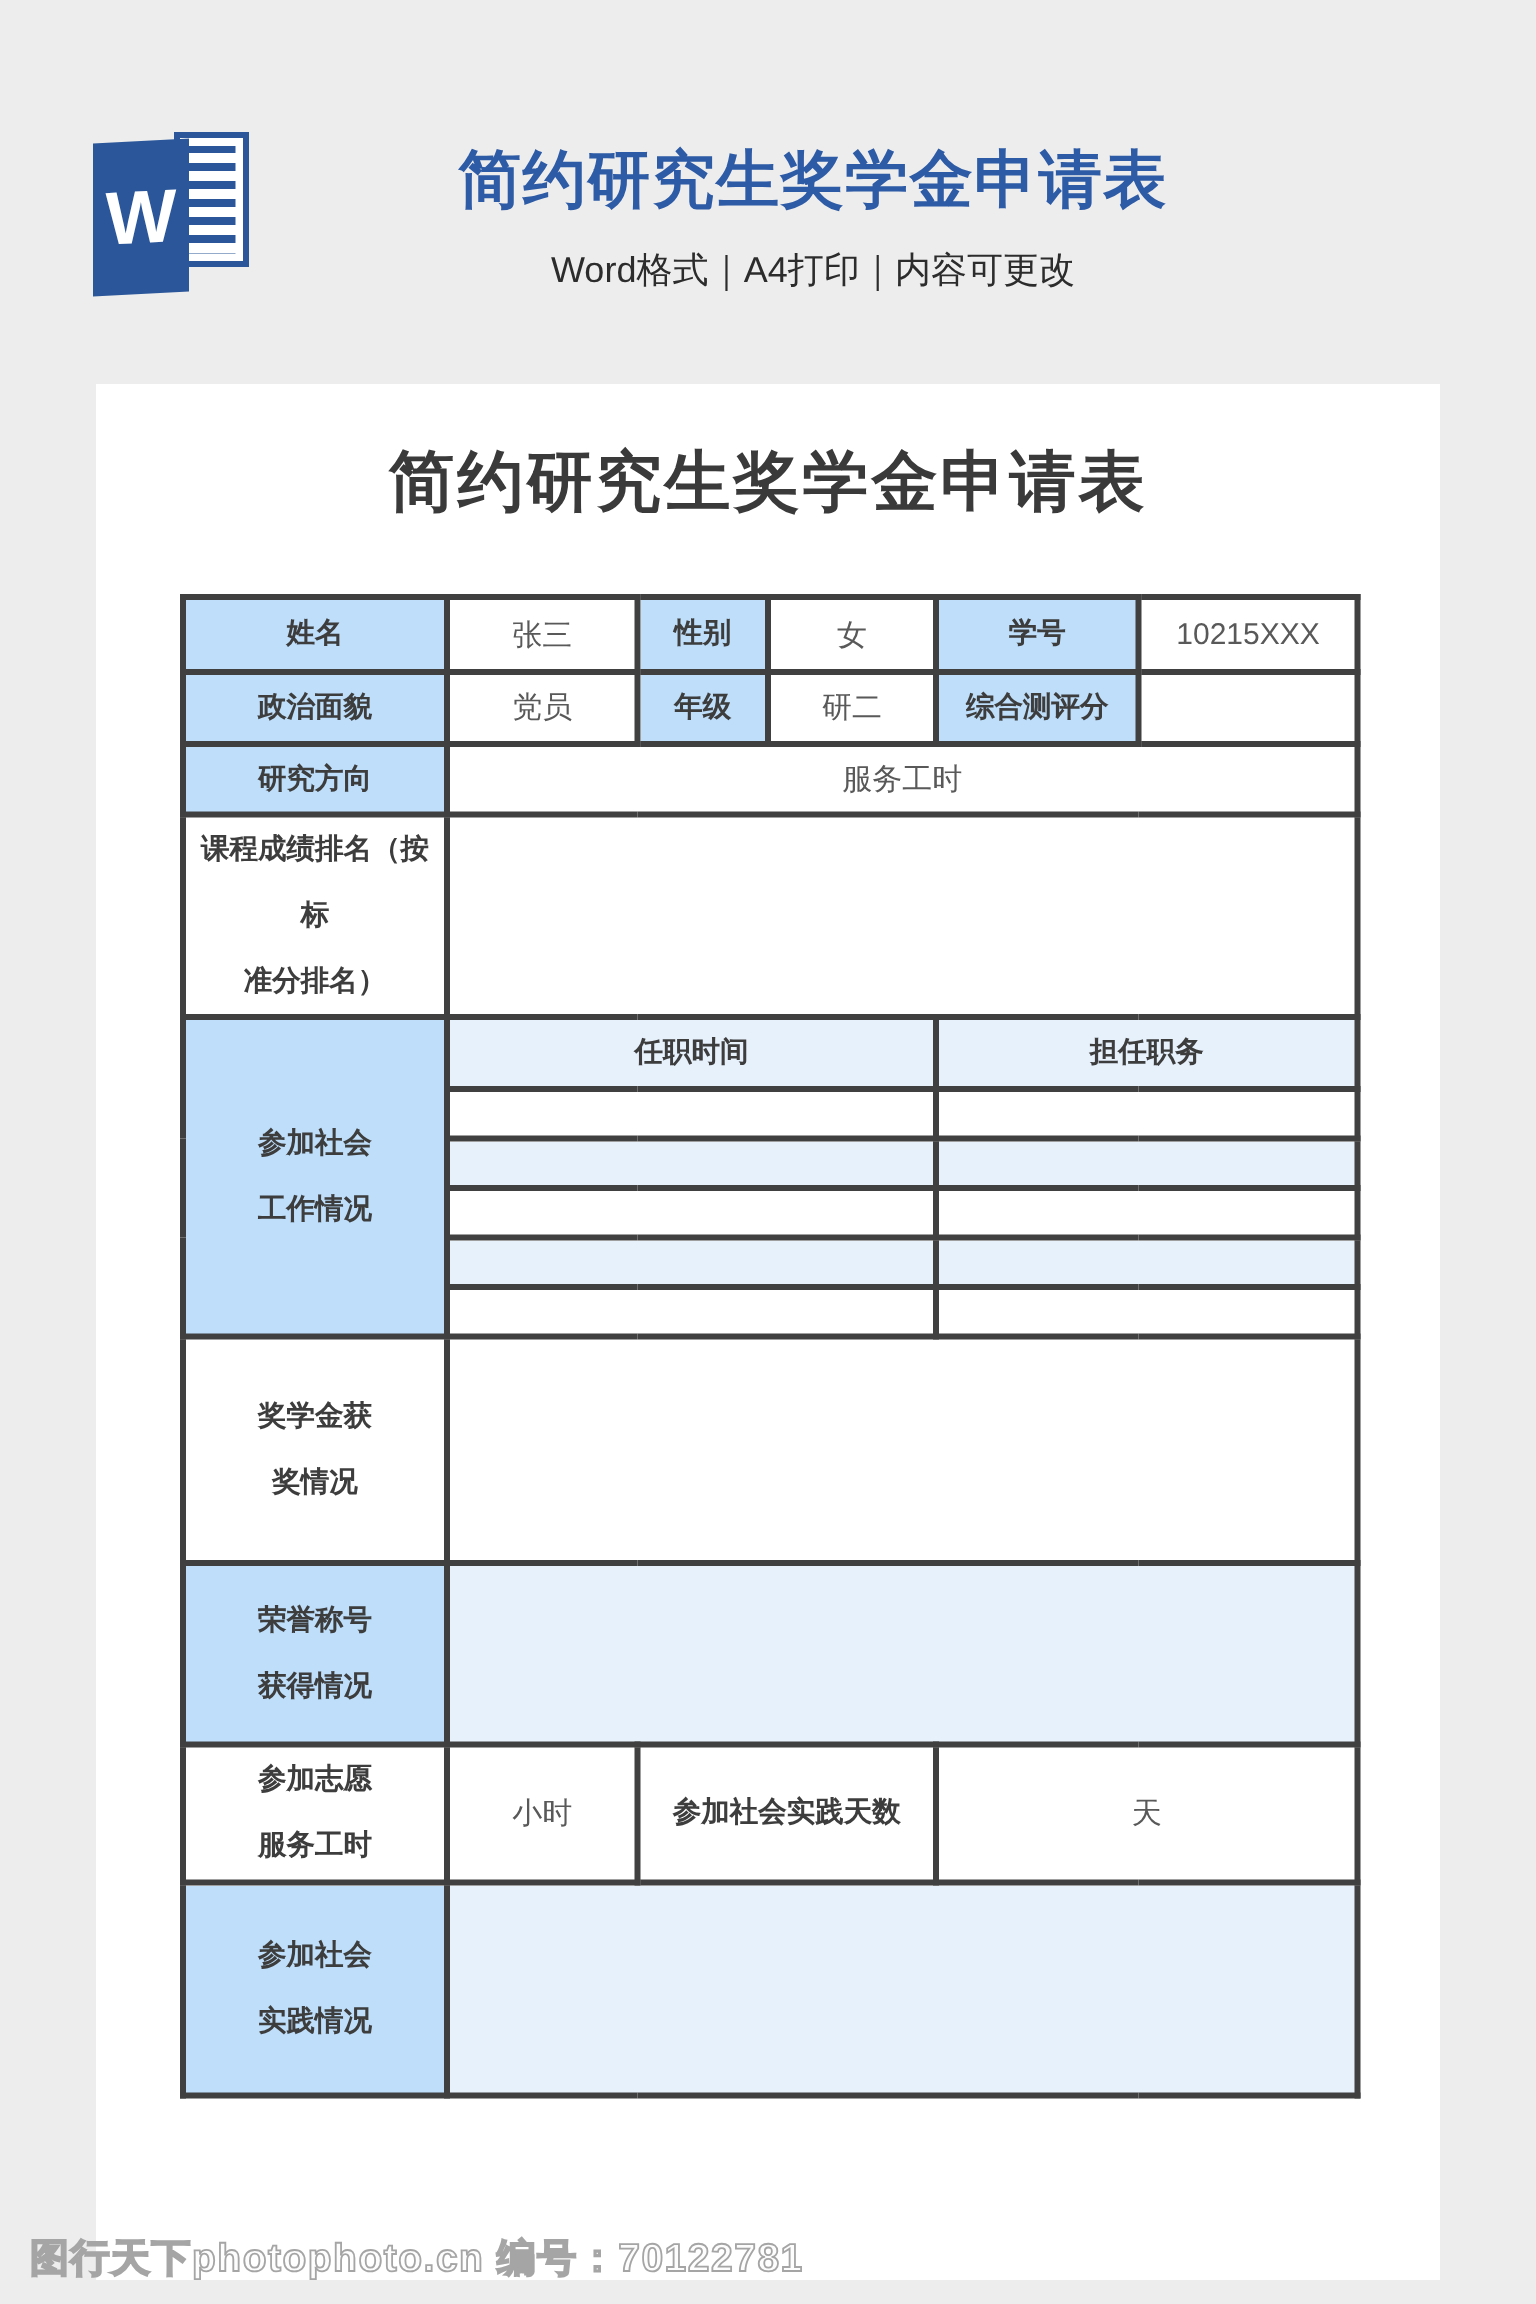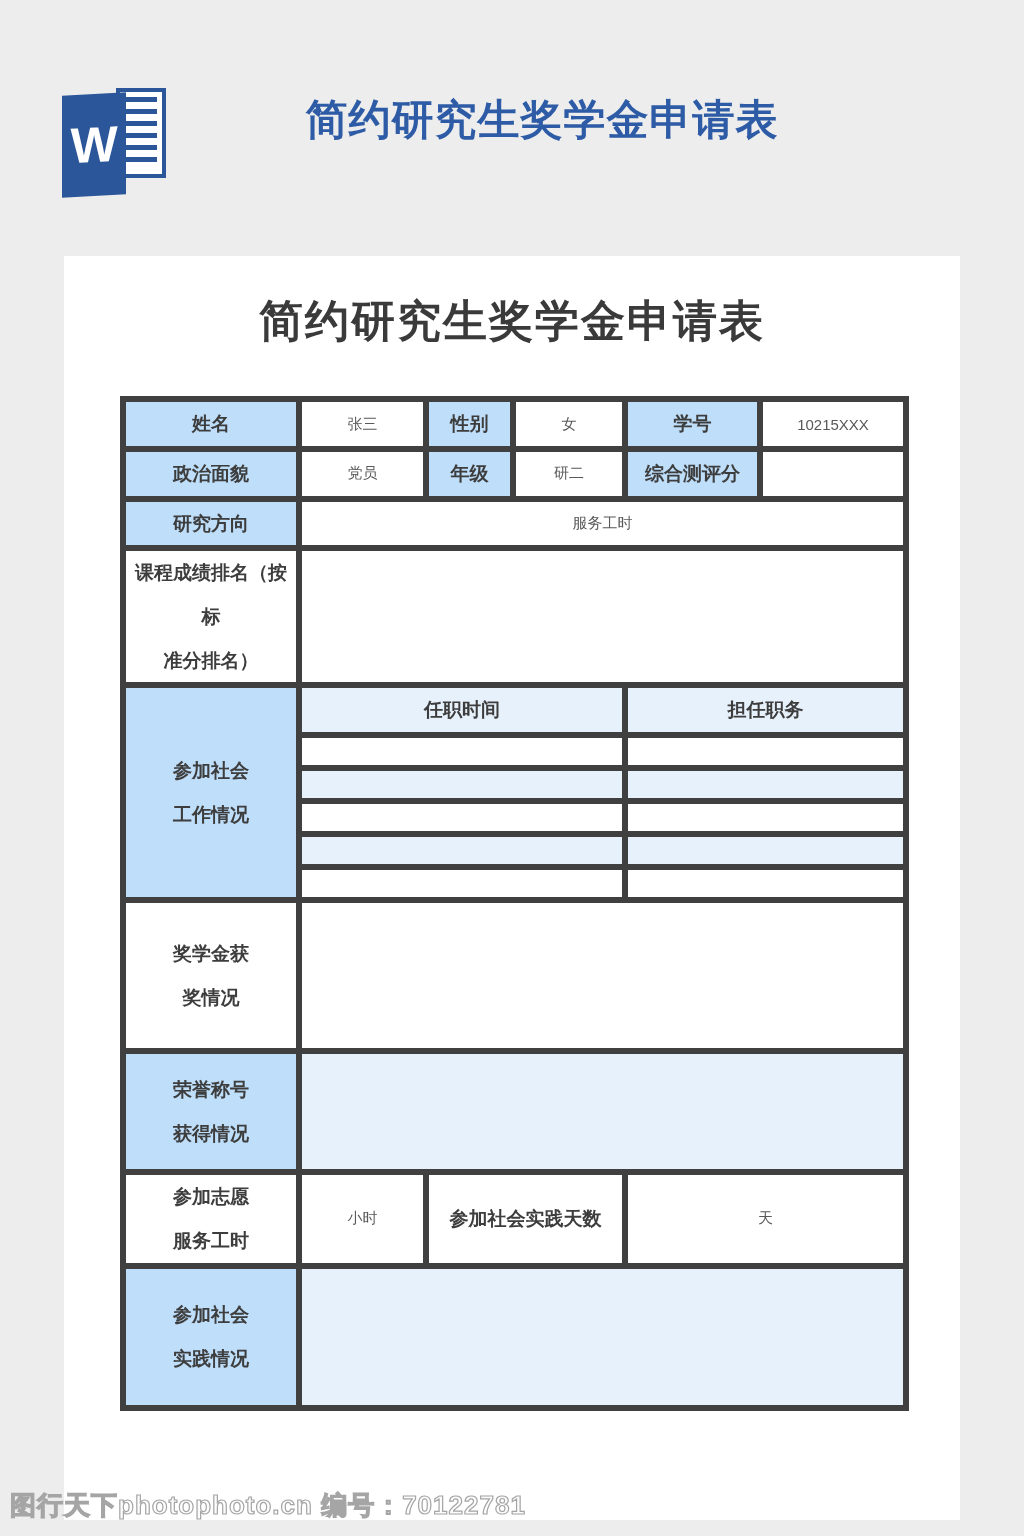--- a/index.html
+++ b/index.html
@@ -44,53 +44,54 @@
     font-size:44px; font-weight:bold; color:#3a3a3a; letter-spacing:2px;
   }
 
   
   table.form {
     position:absolute; left:56px; top:140px; width:783px;
     border-collapse:collapse; table-layout:fixed;
     border:3px solid #5e5e5e;
   }
   table.form td {
-    border:6px solid #404040;
+    border:4px solid #404040;
     text-align:center; vertical-align:middle;
     padding:0 6px; overflow:hidden;
   }
   td.lab {
     font-weight:bold; color:#3d3d3d; font-size:19px;
     white-space:pre-line; line-height:2.3;
   }
   td.blue { background:#bedefa; }
   td.lite { background:#e7f1fc; }
-  td.val  { color:#595959; font-size:15px; }
+  td.val  { color:#595959; font-size:20px; }
 
   
   .watermark {
-    position:absolute; left:10px; top:1488px;
+    position:absolute; left:20px; top:1488px;
     font-size:26px; font-weight:bold; letter-spacing:1px;
     color:#fdfdfd; -webkit-text-stroke:1.2px #a5a5a5;
   }
 </style>
 </head>
 <body>
 
 <div class="header-area">
   <div class="word-icon">
     <div class="icon-page">
       <div class="icon-lines"></div>
     </div>
     <div class="icon-cover">
       <span>W</span>
     </div>
   </div>
   <div class="header-text">
     <div class="header-title">简约研究生奖学金申请表</div>
+    <div class="header-subtitle">Word格式｜A4打印｜内容可更改</div>
   </div>
 </div>
 
 <div class="page">
   <div class="doc-title">简约研究生奖学金申请表</div>
 
   <table class="form">
     <colgroup>
       <col style="width:176px">
         <col style="width:127px">

